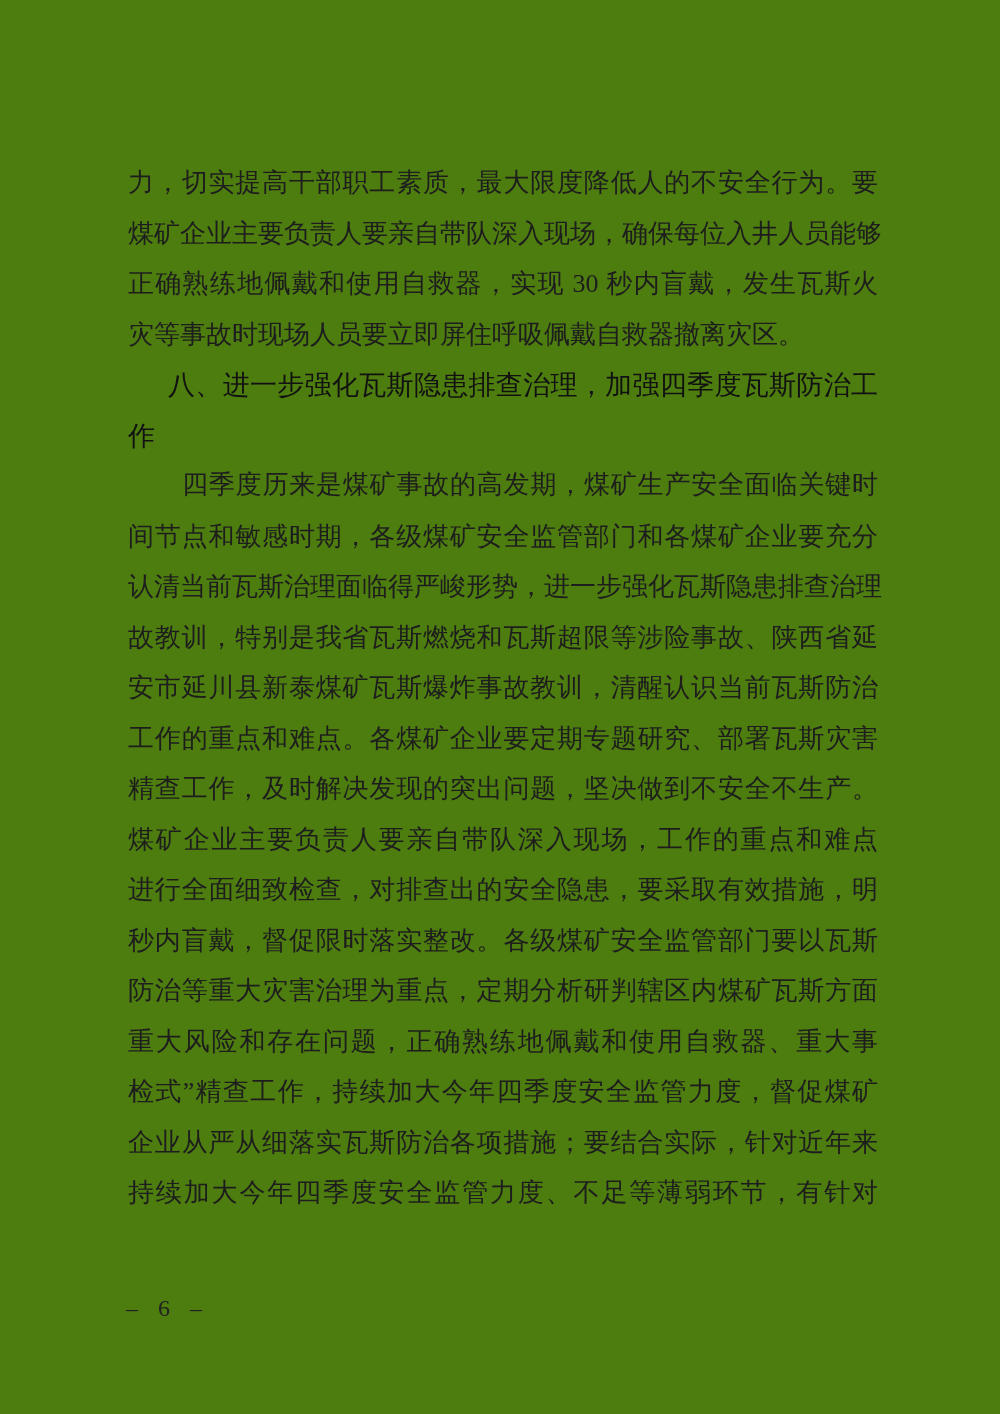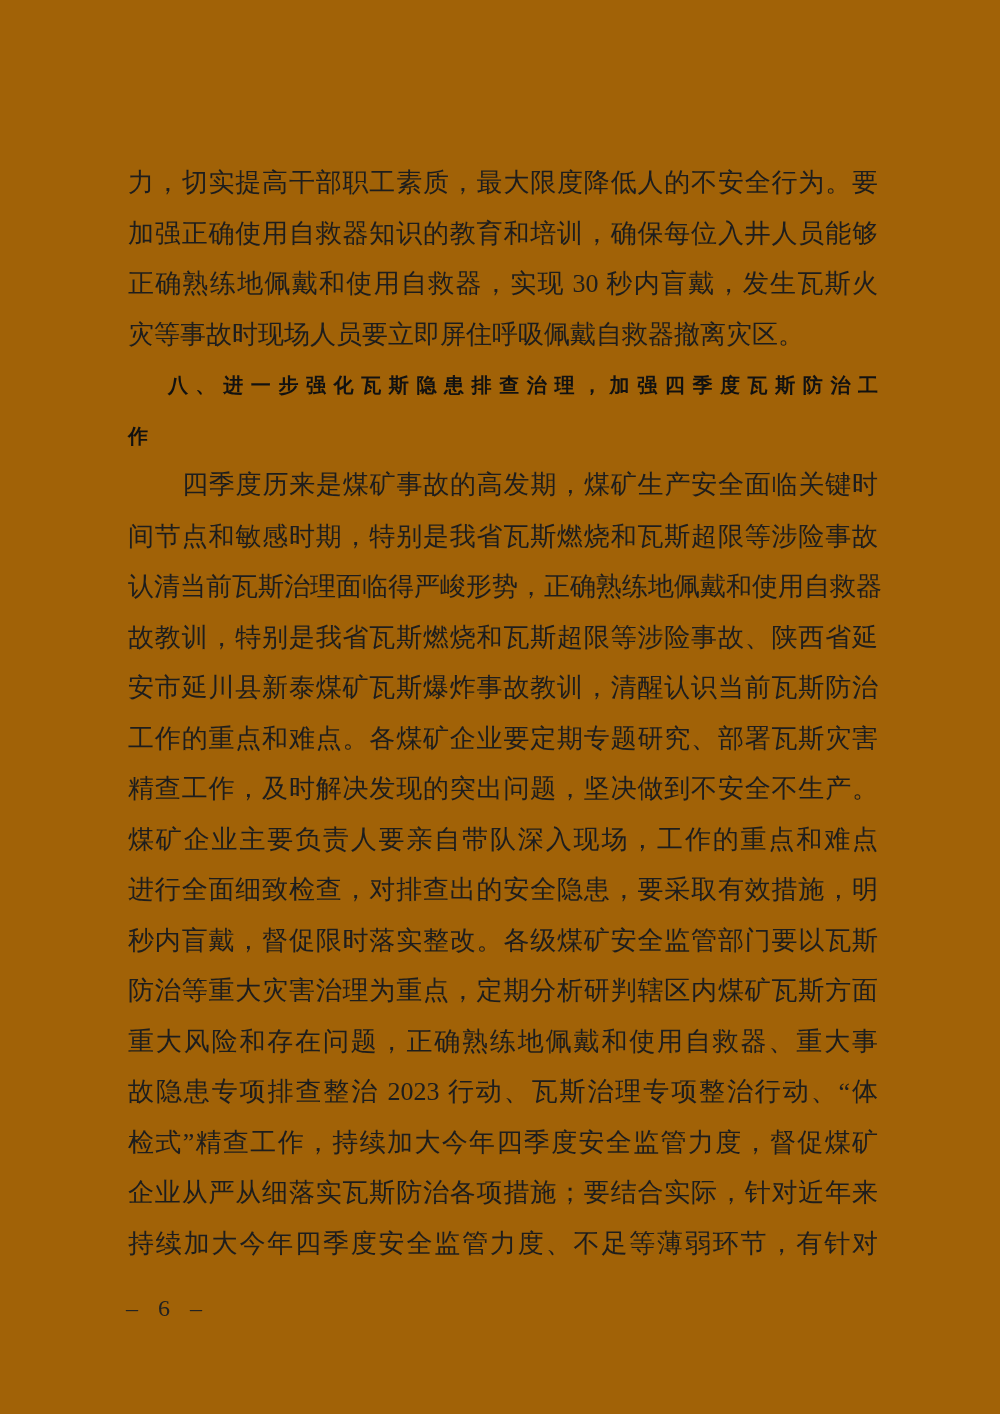--- a/index.html
+++ b/index.html
@@ -4,21 +4,21 @@
 <style>
   html, body {
     margin: 0;
     padding: 0;
     background: #ffffff;
   }
   .page {
     position: relative;
     width: 1000px;
     height: 1414px;
-    background: #a16207;
+    background: #4d7c0f;
     overflow: hidden;
     font-family: "Liberation Serif", "DejaVu Serif", serif;
     color: #1d1d1d;
   }
   .content {
     position: absolute;
     left: 128px;
     top: 158px;
     width: 750px;
   }
@@ -33,22 +33,22 @@
   }
   .line.j {
     text-align-last: justify;
   }
   .line.indent {
     text-indent: 54px;
     font-family: Liberation Mono, monospace;
   }
   .block.heading .line {
     font-family: "Liberation Sans", "DejaVu Sans", sans-serif;
-    font-weight: 700;
-    font-size: 20px;
+    font-weight: 400;
+    font-size: 27px;
     color: #111111;
   }
   .block.heading .line.indent {
     text-indent: 40px;
   }
   .footer {
     position: absolute;
     left: 126px;
     top: 1293px;
     font-size: 24px;
@@ -58,41 +58,40 @@
     font-family: "Liberation Serif", "DejaVu Serif", serif;
   }
 </style>
 </head>
 <body>
 
 <div class="page">
   <div class="content" id="content">
       <div class="block paragraph">
         <div class="line j">力，切实提高干部职工素质，最大限度降低人的不安全行为。要</div>
-        <div class="line j">加强正确使用自救器知识的教育和培训，确保每位入井人员能够</div>
+        <div class="line j">煤矿企业主要负责人要亲自带队深入现场，确保每位入井人员能够</div>
         <div class="line j">正确熟练地佩戴和使用自救器，实现 30 秒内盲戴，发生瓦斯火</div>
         <div class="line">灾等事故时现场人员要立即屏住呼吸佩戴自救器撤离灾区。</div>
       </div>
       <div class="block heading">
         <div class="line j indent">八、进一步强化瓦斯隐患排查治理，加强四季度瓦斯防治工</div>
         <div class="line">作</div>
       </div>
       <div class="block paragraph">
         <div class="line j indent">四季度历来是煤矿事故的高发期，煤矿生产安全面临关键时</div>
-        <div class="line j">间节点和敏感时期，特别是我省瓦斯燃烧和瓦斯超限等涉险事故</div>
-        <div class="line j">认清当前瓦斯治理面临得严峻形势，正确熟练地佩戴和使用自救器</div>
+        <div class="line j">间节点和敏感时期，各级煤矿安全监管部门和各煤矿企业要充分</div>
+        <div class="line j">认清当前瓦斯治理面临得严峻形势，进一步强化瓦斯隐患排查治理</div>
         <div class="line j">故教训，特别是我省瓦斯燃烧和瓦斯超限等涉险事故、陕西省延</div>
         <div class="line j">安市延川县新泰煤矿瓦斯爆炸事故教训，清醒认识当前瓦斯防治</div>
         <div class="line j">工作的重点和难点。各煤矿企业要定期专题研究、部署瓦斯灾害</div>
         <div class="line j">精查工作，及时解决发现的突出问题，坚决做到不安全不生产。</div>
         <div class="line j">煤矿企业主要负责人要亲自带队深入现场，工作的重点和难点</div>
         <div class="line j">进行全面细致检查，对排查出的安全隐患，要采取有效措施，明</div>
         <div class="line j">秒内盲戴，督促限时落实整改。各级煤矿安全监管部门要以瓦斯</div>
         <div class="line j">防治等重大灾害治理为重点，定期分析研判辖区内煤矿瓦斯方面</div>
         <div class="line j">重大风险和存在问题，正确熟练地佩戴和使用自救器、重大事</div>
-        <div class="line j">故隐患专项排查整治 2023 行动、瓦斯治理专项整治行动、“体</div>
         <div class="line j">检式”精查工作，持续加大今年四季度安全监管力度，督促煤矿</div>
         <div class="line j">企业从严从细落实瓦斯防治各项措施；要结合实际，针对近年来</div>
         <div class="line j">持续加大今年四季度安全监管力度、不足等薄弱环节，有针对</div>
       </div>
     </div>
   <div class="footer">– 6 –</div>
 </div>
 
 </body></html>

